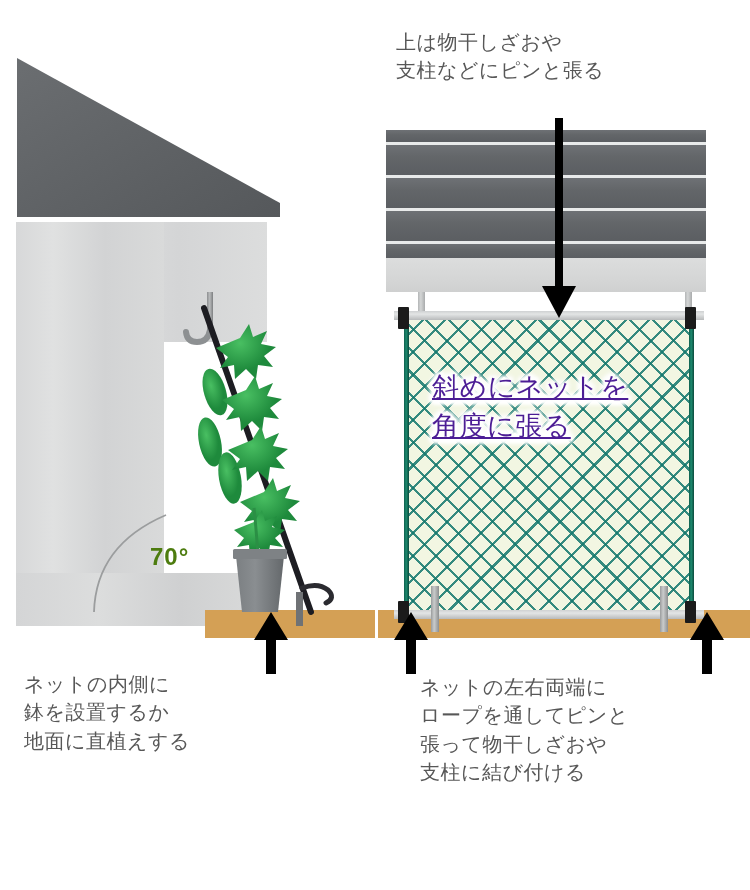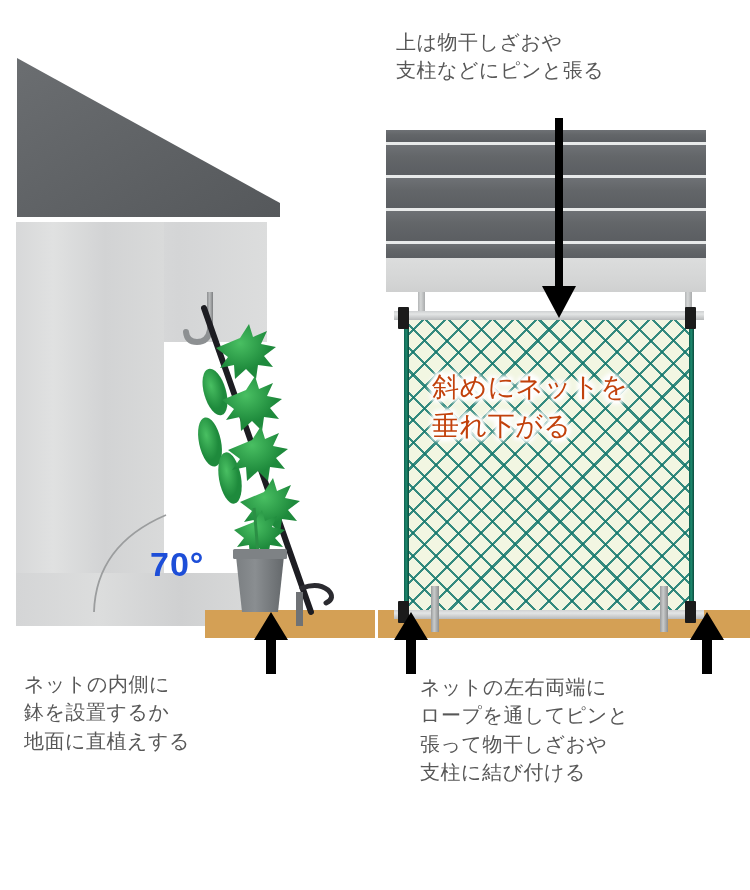--- a/index.html
+++ b/index.html
@@ -34,23 +34,23 @@
 
   #txt-left-angle {
     left: 34px;
     top: 382px;
     text-align: right;
     width: 210px;
   }
   #txt-angle-value {
     left: 150px;
     top: 540px;
-    font-size: 34px;
+    font-size: 24px;
     font-weight: 700;
-    color: #1d4ed8;
+    color: #4d7c0f;
     letter-spacing: 1px;
   }
   #txt-left-bottom {
     left: 24px;
     top: 670px;
   }
   #txt-right-top {
     left: 396px;
     top: 28px;
   }
@@ -60,30 +60,31 @@
   }
   
   #txt-net {
     position: absolute;
     left: 432px;
     top: 368px;
     z-index: 40;
   }
   #txt-net .line {
     display: block;
-    color: #c2410c;
+    color: #4c1d95;
     font-size: 27px;
     line-height: 1.45;
     white-space: pre;
     letter-spacing: 0.5px;
     text-shadow:
       2px 0 3px #fff, -2px 0 3px #fff, 0 2px 3px #fff, 0 -2px 3px #fff,
       2px 2px 3px #fff, -2px -2px 3px #fff, 2px -2px 3px #fff, -2px 2px 3px #fff,
       4px 0 5px #fff, -4px 0 5px #fff, 0 4px 5px #fff, 0 -4px 5px #fff,
       3px 3px 4px #fff, -3px -3px 4px #fff, 3px -3px 4px #fff, -3px 3px 4px #fff;
+    text-decoration: underline;
   }
 
   
   #house-wall-upper {
     left: 16px;
     top: 222px;
     width: 251px;
     height: 120px;
     background: linear-gradient(90deg,#d9dadb 0%, #dfe0e1 30%, #d4d5d6 65%, #dcdddd 100%);
   }
@@ -332,21 +333,21 @@
     <div class="net-bar" style="top:-7px;"></div>
     <div class="net-bar" style="top:292px;"></div>
     <div class="net-clip" style="left:-6px; top:-11px;"></div>
     <div class="net-clip" style="left:281px; top:-11px;"></div>
     <div class="net-clip" style="left:-6px; top:283px;"></div>
     <div class="net-clip" style="left:281px; top:283px;"></div>
   </div>
 
   <div id="txt-net">
     <span class="line">斜めにネットを</span>
-    <span class="line">垂れ下がる</span>
+    <span class="line">角度に張る</span>
   </div>
 
   <svg class="arrow" style="left:538px; top:118px;" width="42" height="200" viewBox="0 0 42 200">
     <polygon points="17,0 25,0 25,168 38,168 21,200 4,168 17,168" fill="#000000"></polygon>
   </svg>
 
   <svg class="arrow" style="left:388px; top:612px;" width="46" height="62" viewBox="0 0 46 62">
     <polygon points="23,0 40,28 28,28 28,62 18,62 18,28 6,28" fill="#000000"></polygon>
   </svg>
   <svg class="arrow" style="left:684px; top:612px;" width="46" height="62" viewBox="0 0 46 62">

